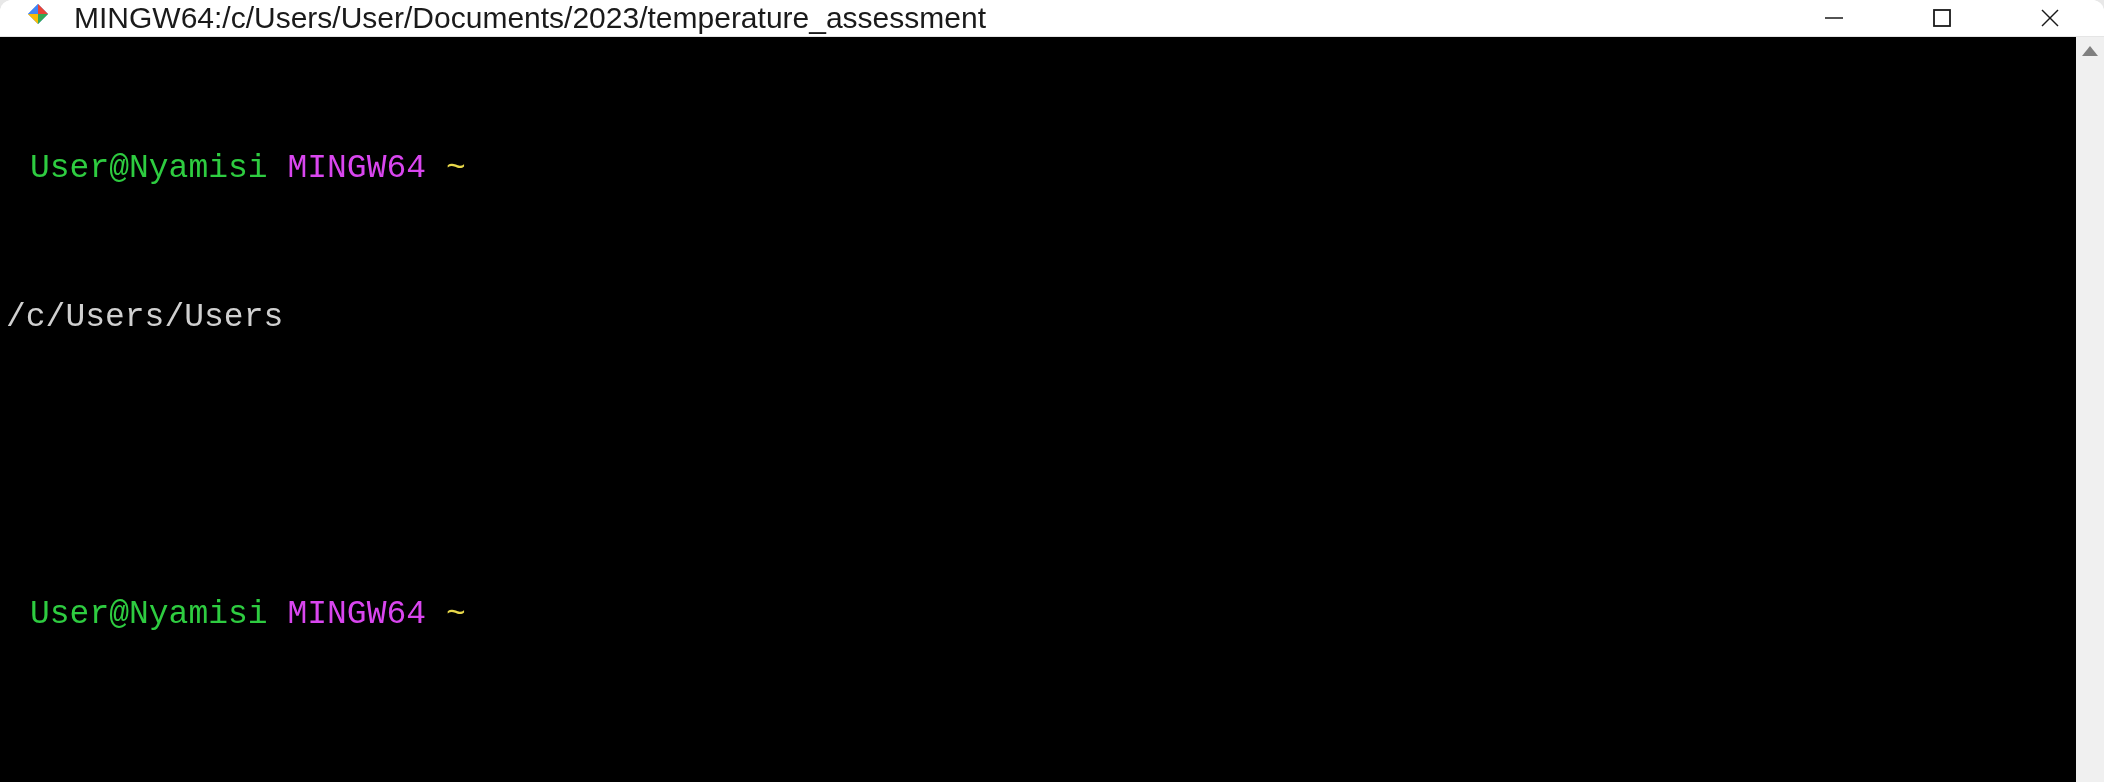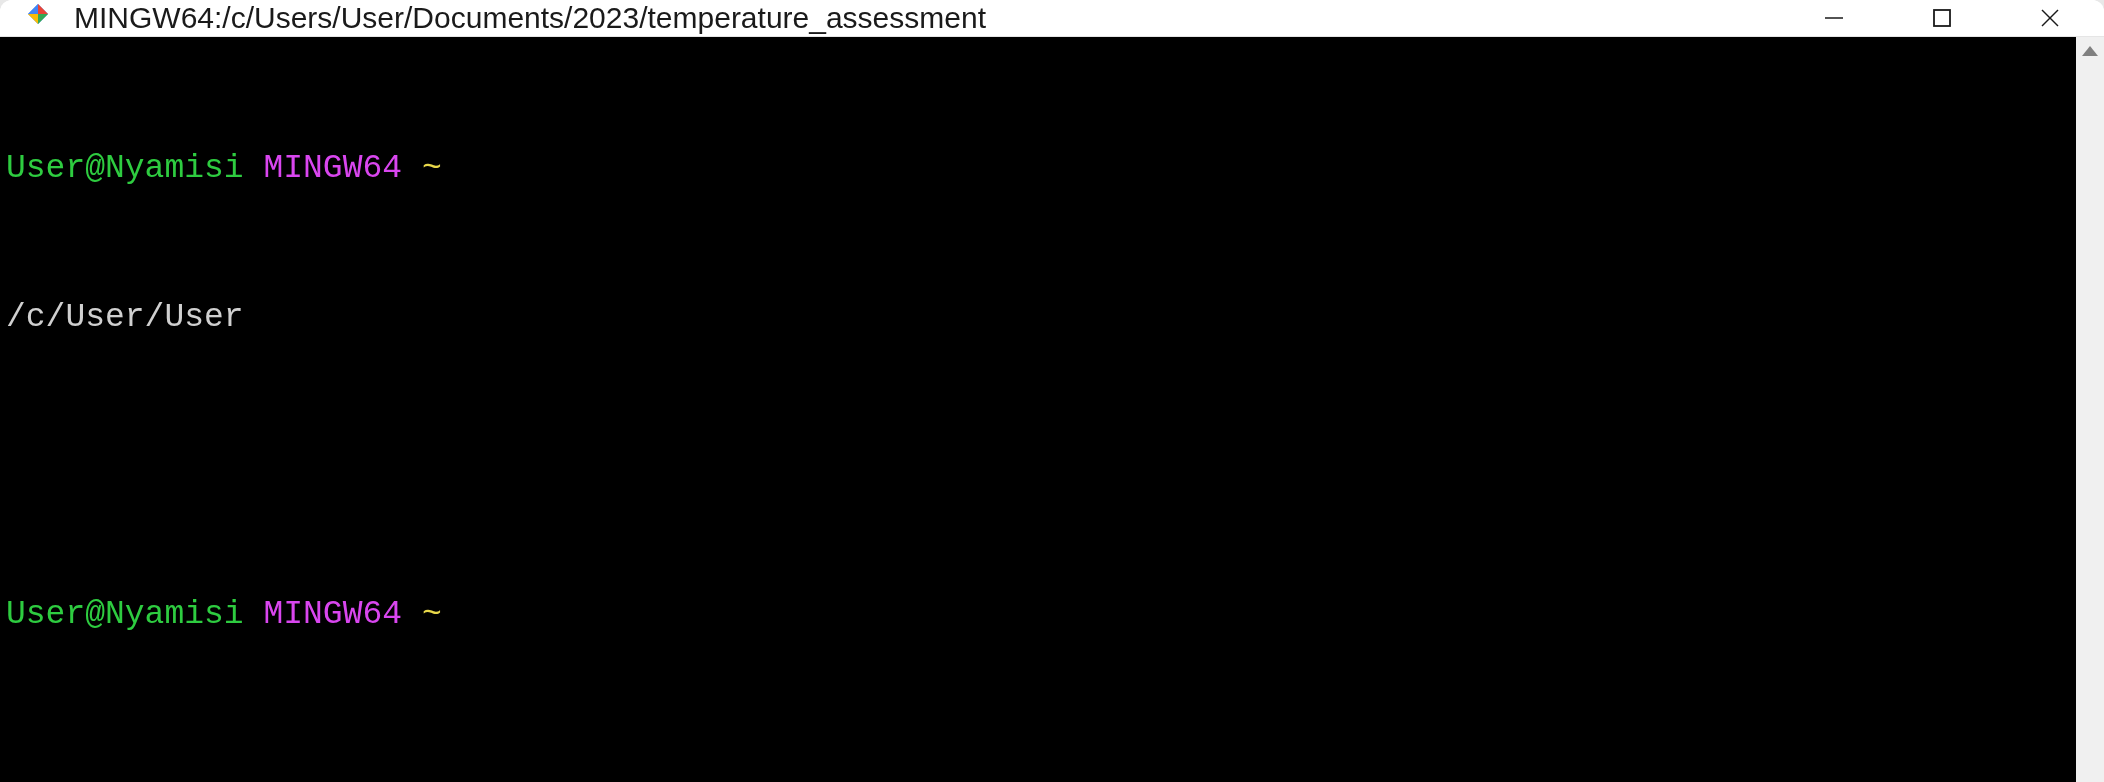--- a/index.html
+++ b/index.html
@@ -85,21 +85,21 @@
     }
     .scroll-arrow-up {
       width: 28px;
       height: 28px;
       display: flex;
       align-items: center;
       justify-content: center;
       color: #606060;
       cursor: pointer;
     }
-    .prompt-user { color: #2ecc40; }
+    .prompt-user { color: #2ecc40; margin-left: 24px; }
     .prompt-mingw { color: #d946ef; }
     .prompt-tilde { color: #e8d84a; }
     .output-text { color: #d0d0d0; }
     .command-text { color: #d0d0d0; }
     .blank-line { height: 1.5em; }
     .line { white-space: pre; }
   </style>
 </head>
 <body>
 
@@ -130,21 +130,21 @@
         <svg width="22" height="22" viewBox="0 0 22 22">
           <line x1="3" y1="3" x2="19" y2="19" stroke-width="1.5"></line>
           <line x1="19" y1="3" x2="3" y2="19" stroke-width="1.5"></line>
         </svg>
       </div>
     </div>
   </div>
   <div class="terminal-wrapper">
     <div class="terminal">
       <div class="line"><span class="prompt-user">User@Nyamisi</span> <span class="prompt-mingw">MINGW64</span> <span class="prompt-tilde">~</span></div>
-      <div class="line"><span class="output-text">/c/User/User</span></div>
+      <div class="line"><span class="output-text">/c/Users/Users</span></div>
       <div class="blank-line"></div>
       <div class="line"><span class="prompt-user">User@Nyamisi</span> <span class="prompt-mingw">MINGW64</span> <span class="prompt-tilde">~</span></div>
       
       
       
       
     </div>
     <div class="scrollbar-area">
       <div class="scroll-arrow-up">
         <svg width="16" height="10" viewBox="0 0 16 10">

